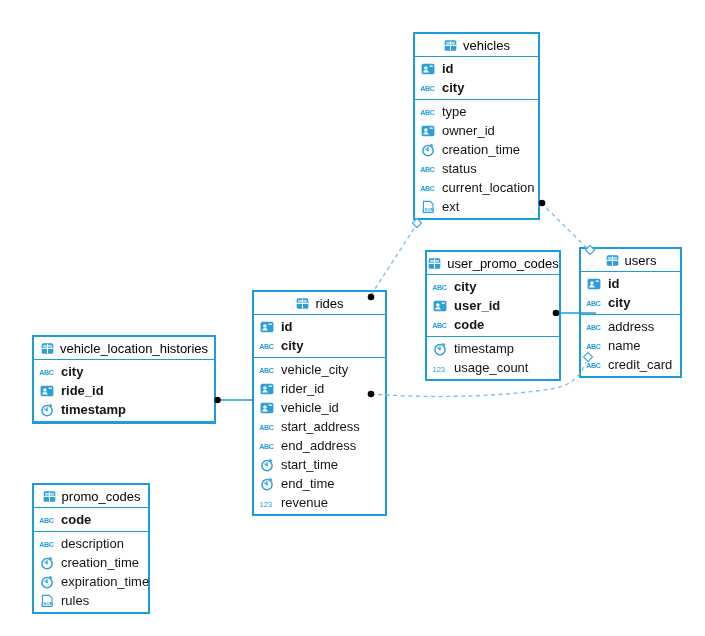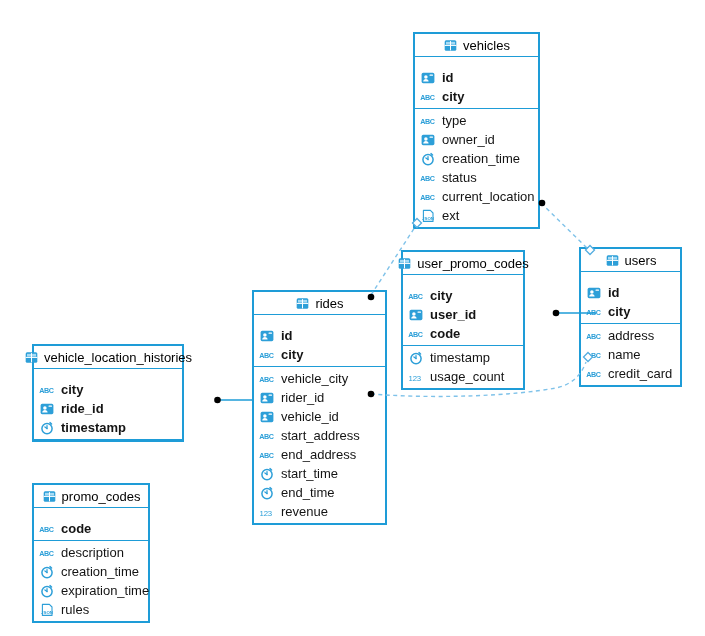--- a/index.html
+++ b/index.html
@@ -4,21 +4,21 @@
 <style>
   html,body{margin:0;padding:0;background:#fff;}
   .canvas{position:relative;width:705px;height:636px;background:#ffffff;
           font-family:"Liberation Sans",sans-serif;overflow:hidden;}
   .tbl{position:absolute;background:#fff;border:2px solid #1E9CD7;box-sizing:border-box;
        font-size:13px;color:#141414;}
   .hd{display:flex;align-items:center;justify-content:center;gap:5px;height:22px;
       border-bottom:1px solid #1E9CD7;padding:0 2px;white-space:nowrap;}
   .hd .ttl{color:#000;}
   .sec{padding:2px 0;}
-  .sec.pk{border-bottom:1px solid #1E9CD7;margin-top:9px;}
+  .sec.pk{border-bottom:1px solid #1E9CD7;}
   .row{display:flex;align-items:center;gap:4px;height:19px;padding:0 6px 0 5px;white-space:nowrap;}
   .row.pk .cname{font-weight:bold;}
   .ic{flex:0 0 18px;width:18px;height:16px;display:flex;align-items:center;justify-content:flex-start;}
   .ic svg{display:block;}
   #rel-overlay{position:absolute;left:0;top:0;pointer-events:none;}
 </style>
 </head>
 <body>
 
 <div class="canvas">
@@ -129,21 +129,21 @@
           <span class="ic">
             <svg width="16" height="16">
               <use href="#i-json"></use>
             </svg>
           </span>
           <span class="cname">ext</span>
         </div>
     </div>
   </div>
 
-  <div class="tbl" style="left:401px;top:250px;width:124px;">
+  <div class="tbl" style="left:425px;top:250px;width:136px;">
     <div class="hd">
       <span class="ic" style="flex-basis:15px;width:15px">
           <svg width="15" height="15">
             <use href="#i-table"></use>
           </svg>
         </span>
       <span class="ttl">user_promo_codes</span>
     </div>
     <div class="sec pk">
       <div class="row pk">
@@ -334,21 +334,21 @@
           <span class="ic">
             <svg width="18" height="12">
               <use href="#i-123"></use>
             </svg>
           </span>
           <span class="cname">revenue</span>
         </div>
     </div>
   </div>
 
-  <div class="tbl" style="left:32px;top:344px;width:152px;">
+  <div class="tbl" style="left:32px;top:335px;width:184px;">
     <div class="hd">
       <span class="ic" style="flex-basis:15px;width:15px">
           <svg width="15" height="15">
             <use href="#i-table"></use>
           </svg>
         </span>
       <span class="ttl">vehicle_location_histories</span>
     </div>
     <div class="sec pk">
       <div class="row pk">

